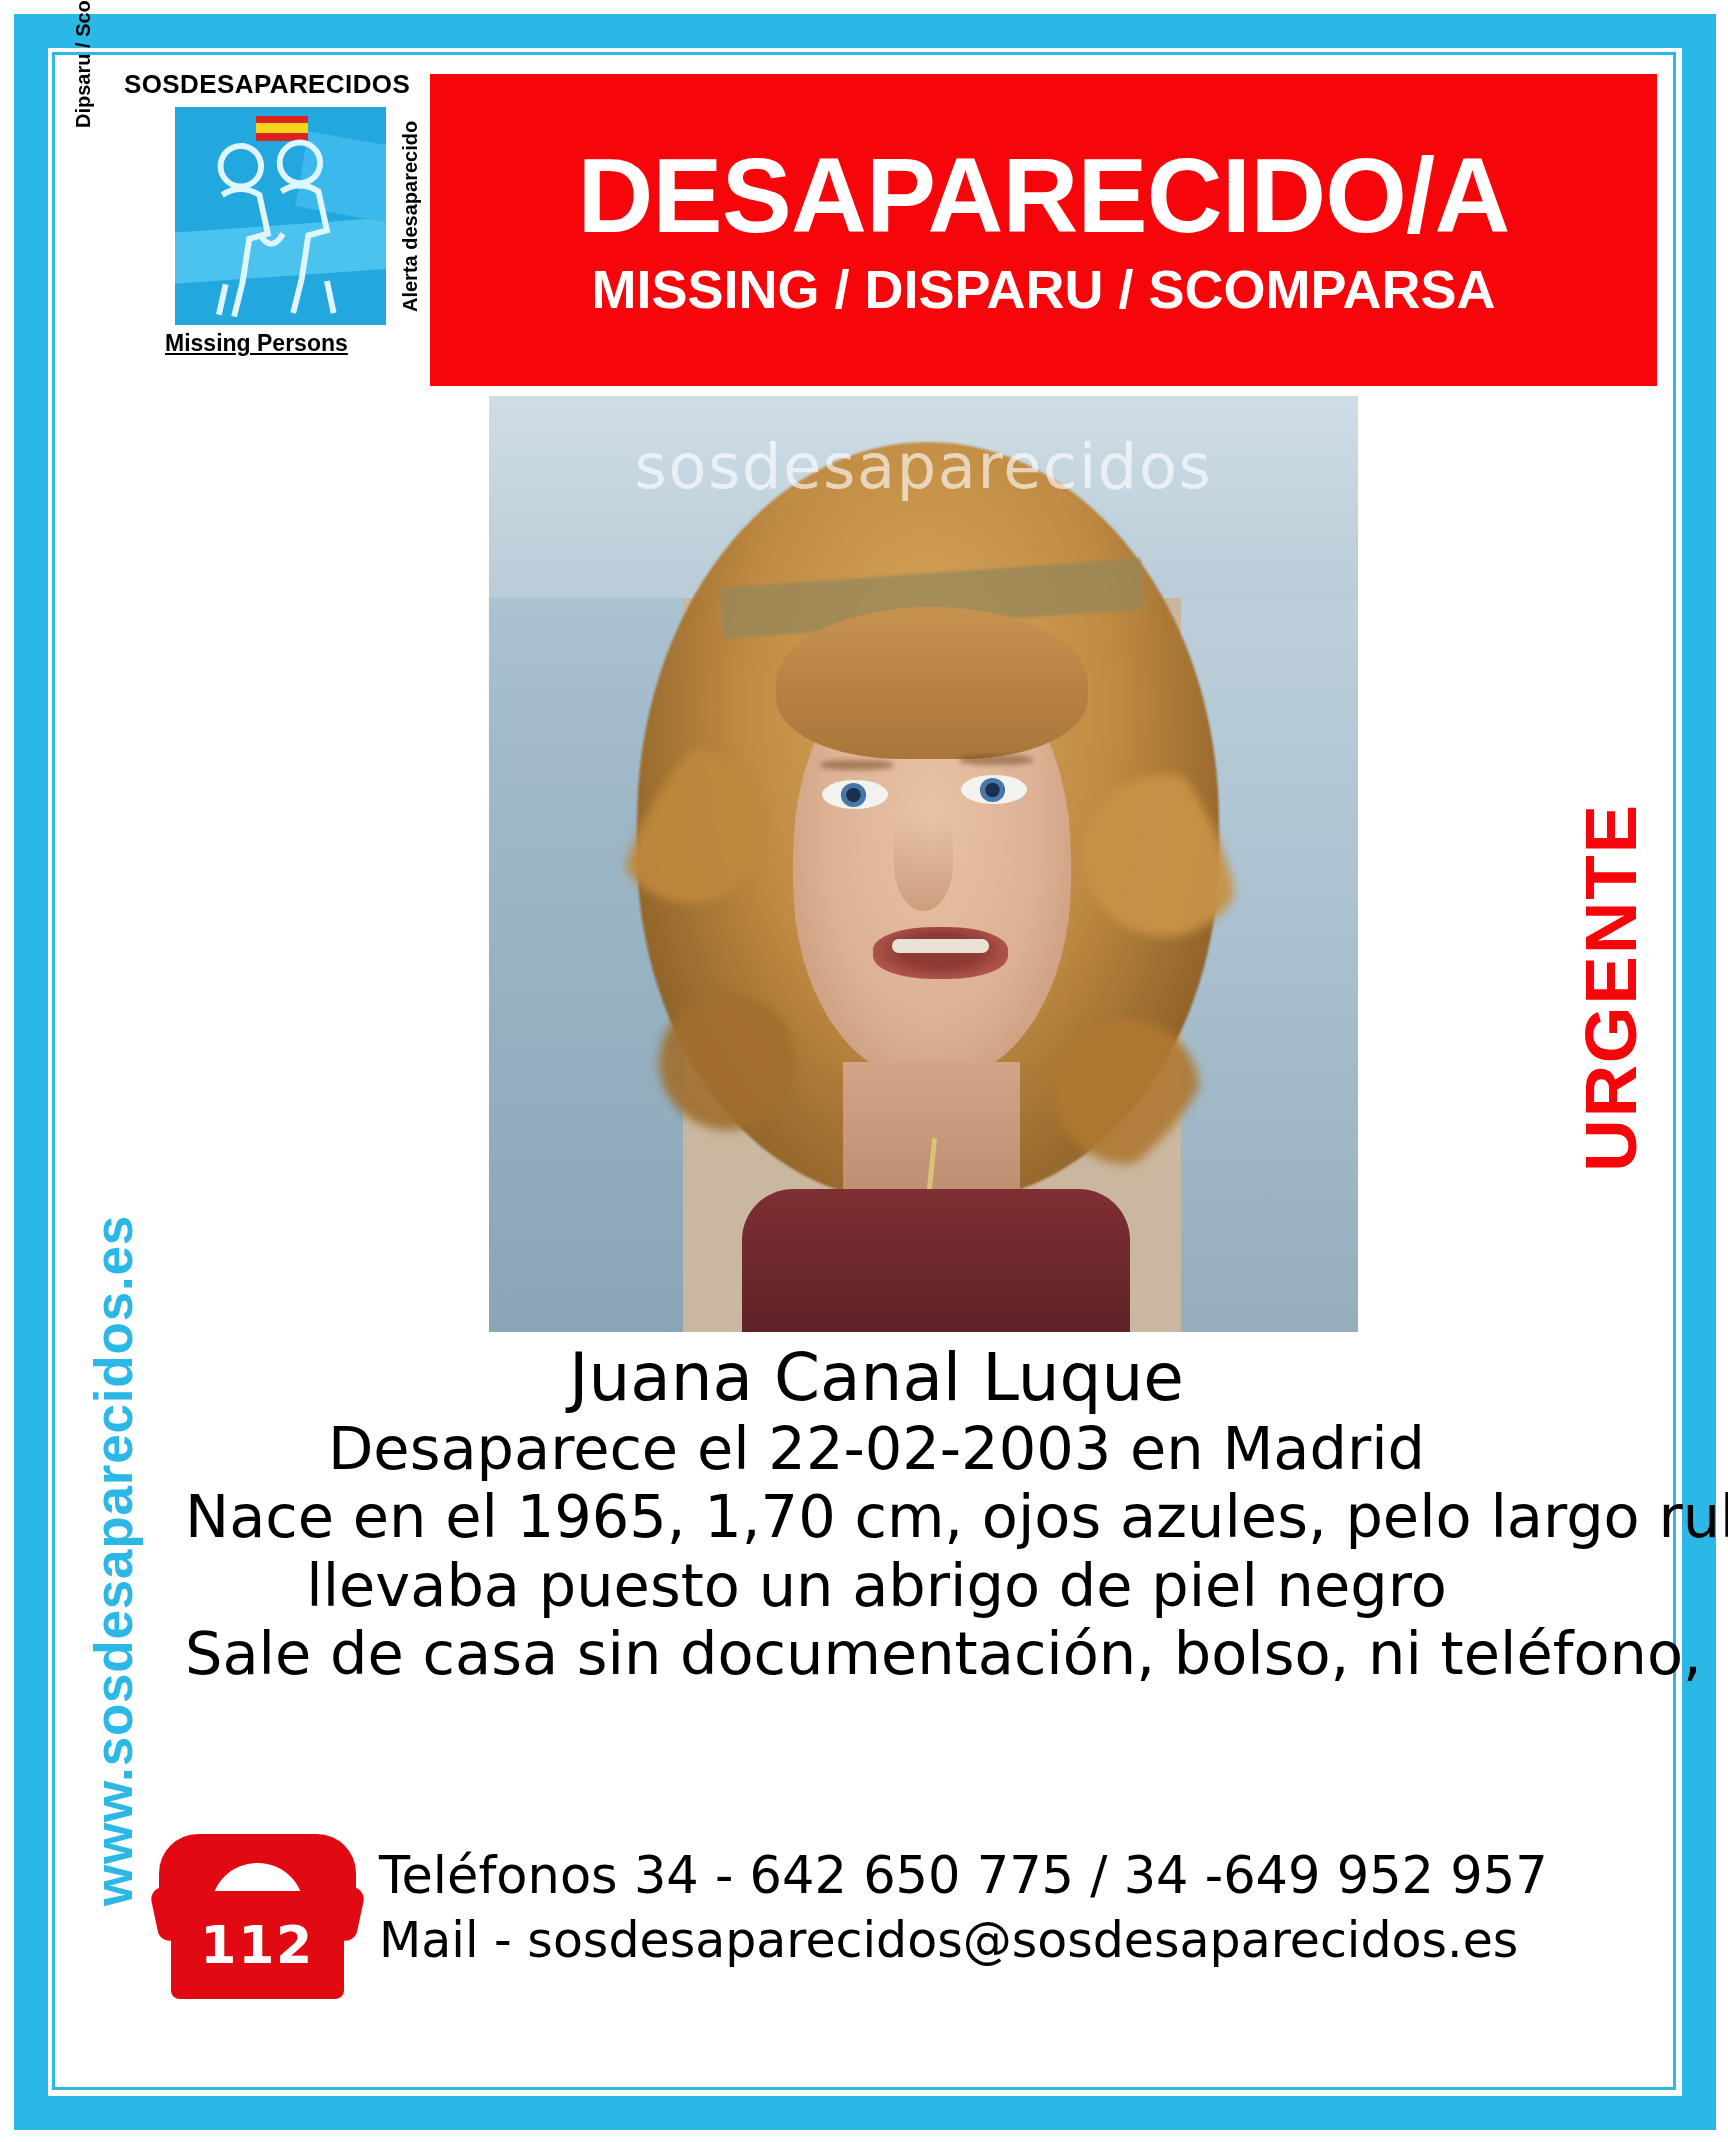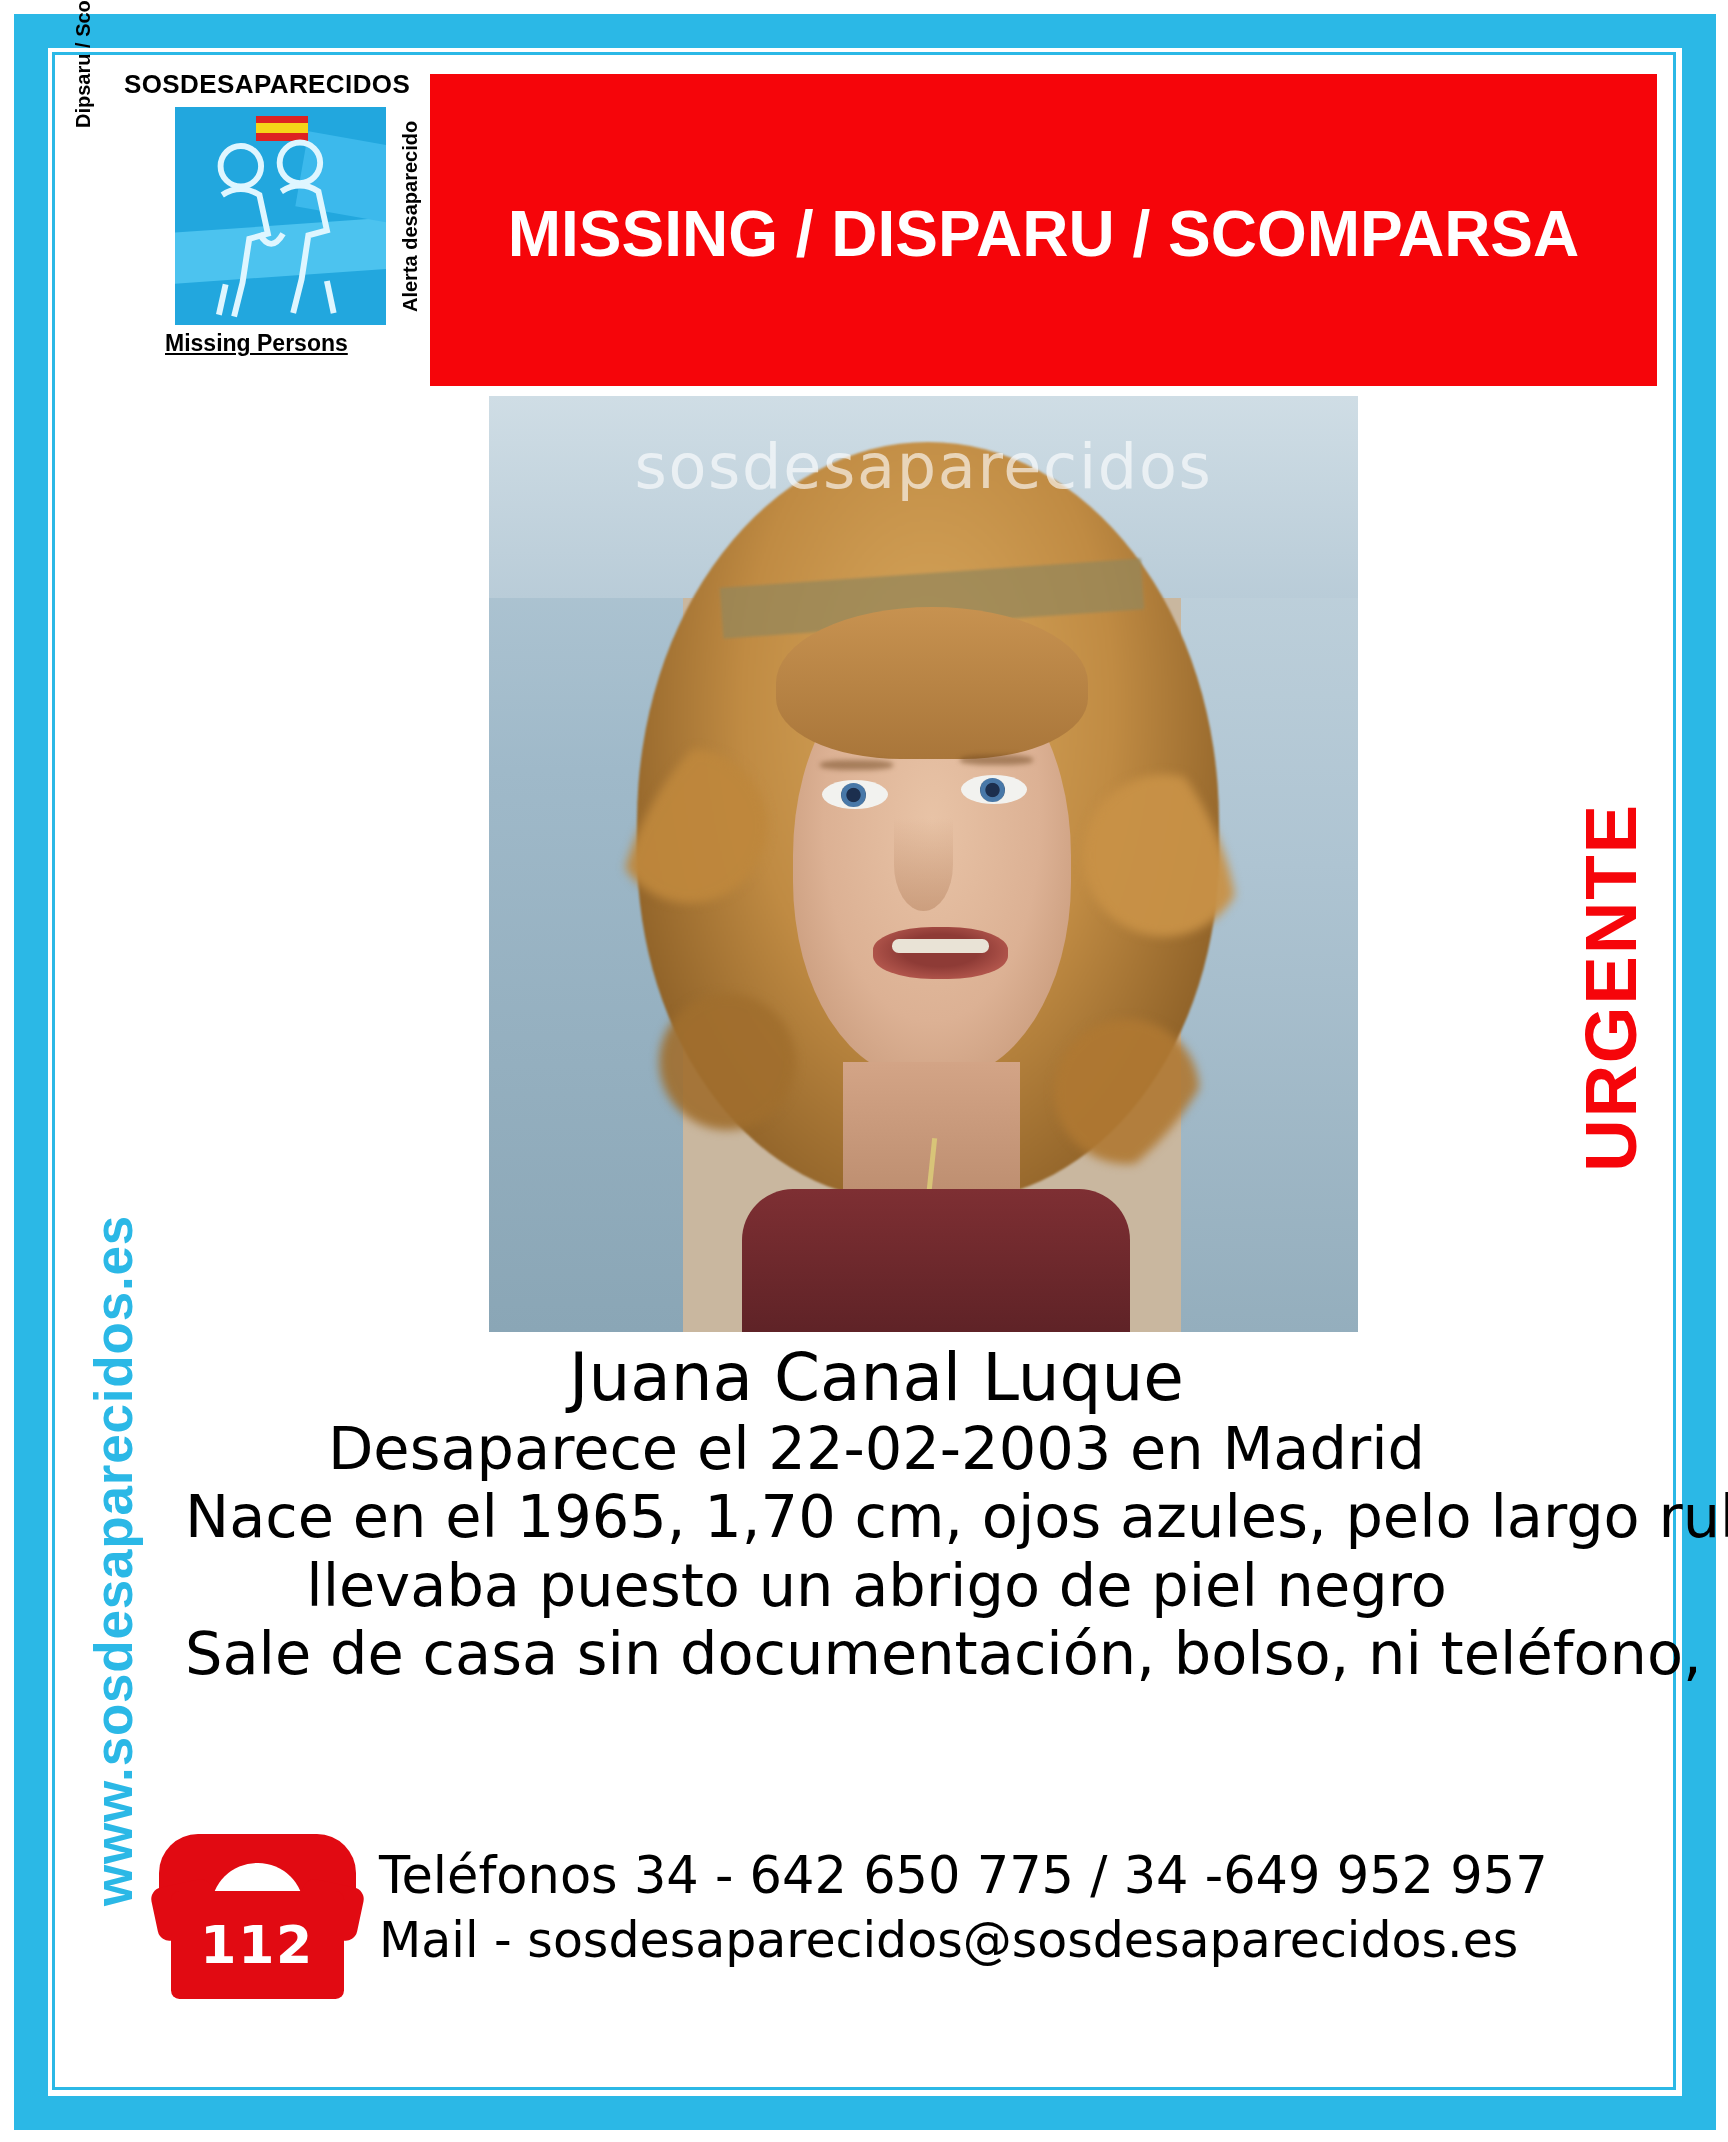--- a/index.html
+++ b/index.html
@@ -138,21 +138,21 @@
     color: #ffffff;
     font-size: 105px;
     font-weight: bold;
     line-height: 1.05;
     letter-spacing: -0.8px;
     text-align: center;
     white-space: nowrap;
   }
   .banner-sub {
     color: #ffffff;
-    font-size: 64px;
+    font-size: 54px;
     font-weight: bold;
     line-height: 1.1;
     white-space: nowrap;
     margin-top: 8.4px;
   }
 
   
   .left-url {
     position: absolute;
     left: 23.6px;
@@ -429,20 +429,21 @@
               <path d="M180 206 l8 38"></path>
             </g>
           </svg>
         </div>
         <div class="logo-left-text t1">Dipsaru / Scomparsa</div>
         <div class="logo-right-text">Alerta desaparecido</div>
         <div class="logo-bottom-text">Missing Persons</div>
       </div>
 
       <div class="red-banner">
+        <div class="banner-main">DESAPARECIDO/A</div>
         <div class="banner-sub">MISSING / DISPARU / SCOMPARSA</div>
       </div>
     </div>
 
     <div class="left-url">www.sosdesaparecidos.es</div>
 
     <div class="right-urgente">URGENTE</div>
 
     <div class="photo">
       <div class="bg-left"></div>

